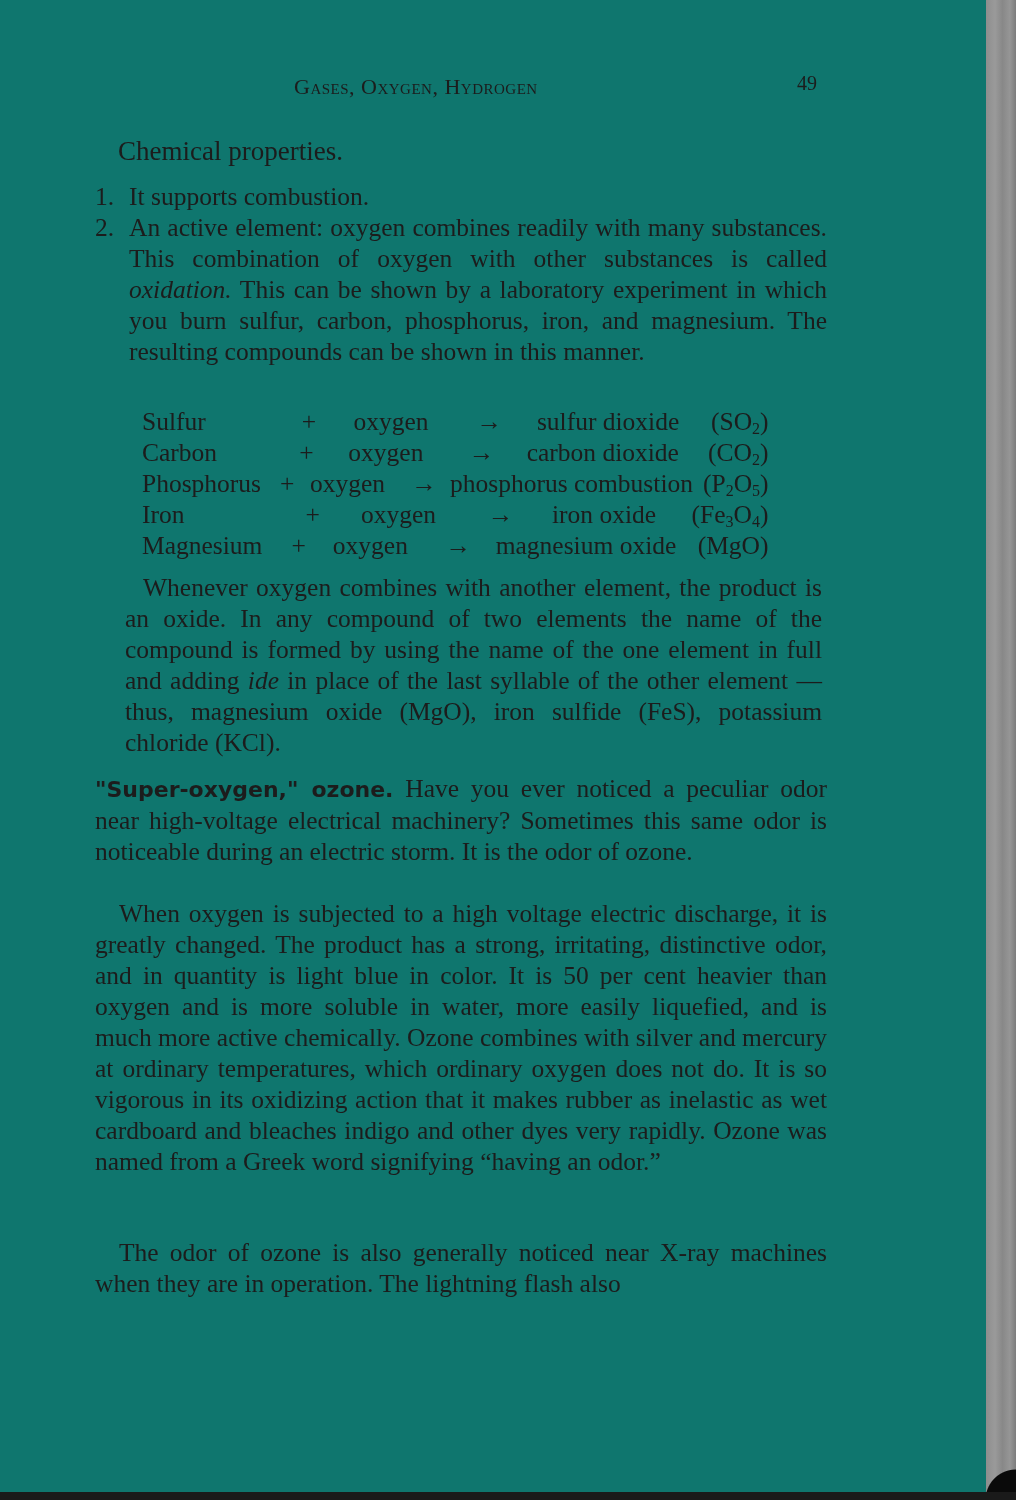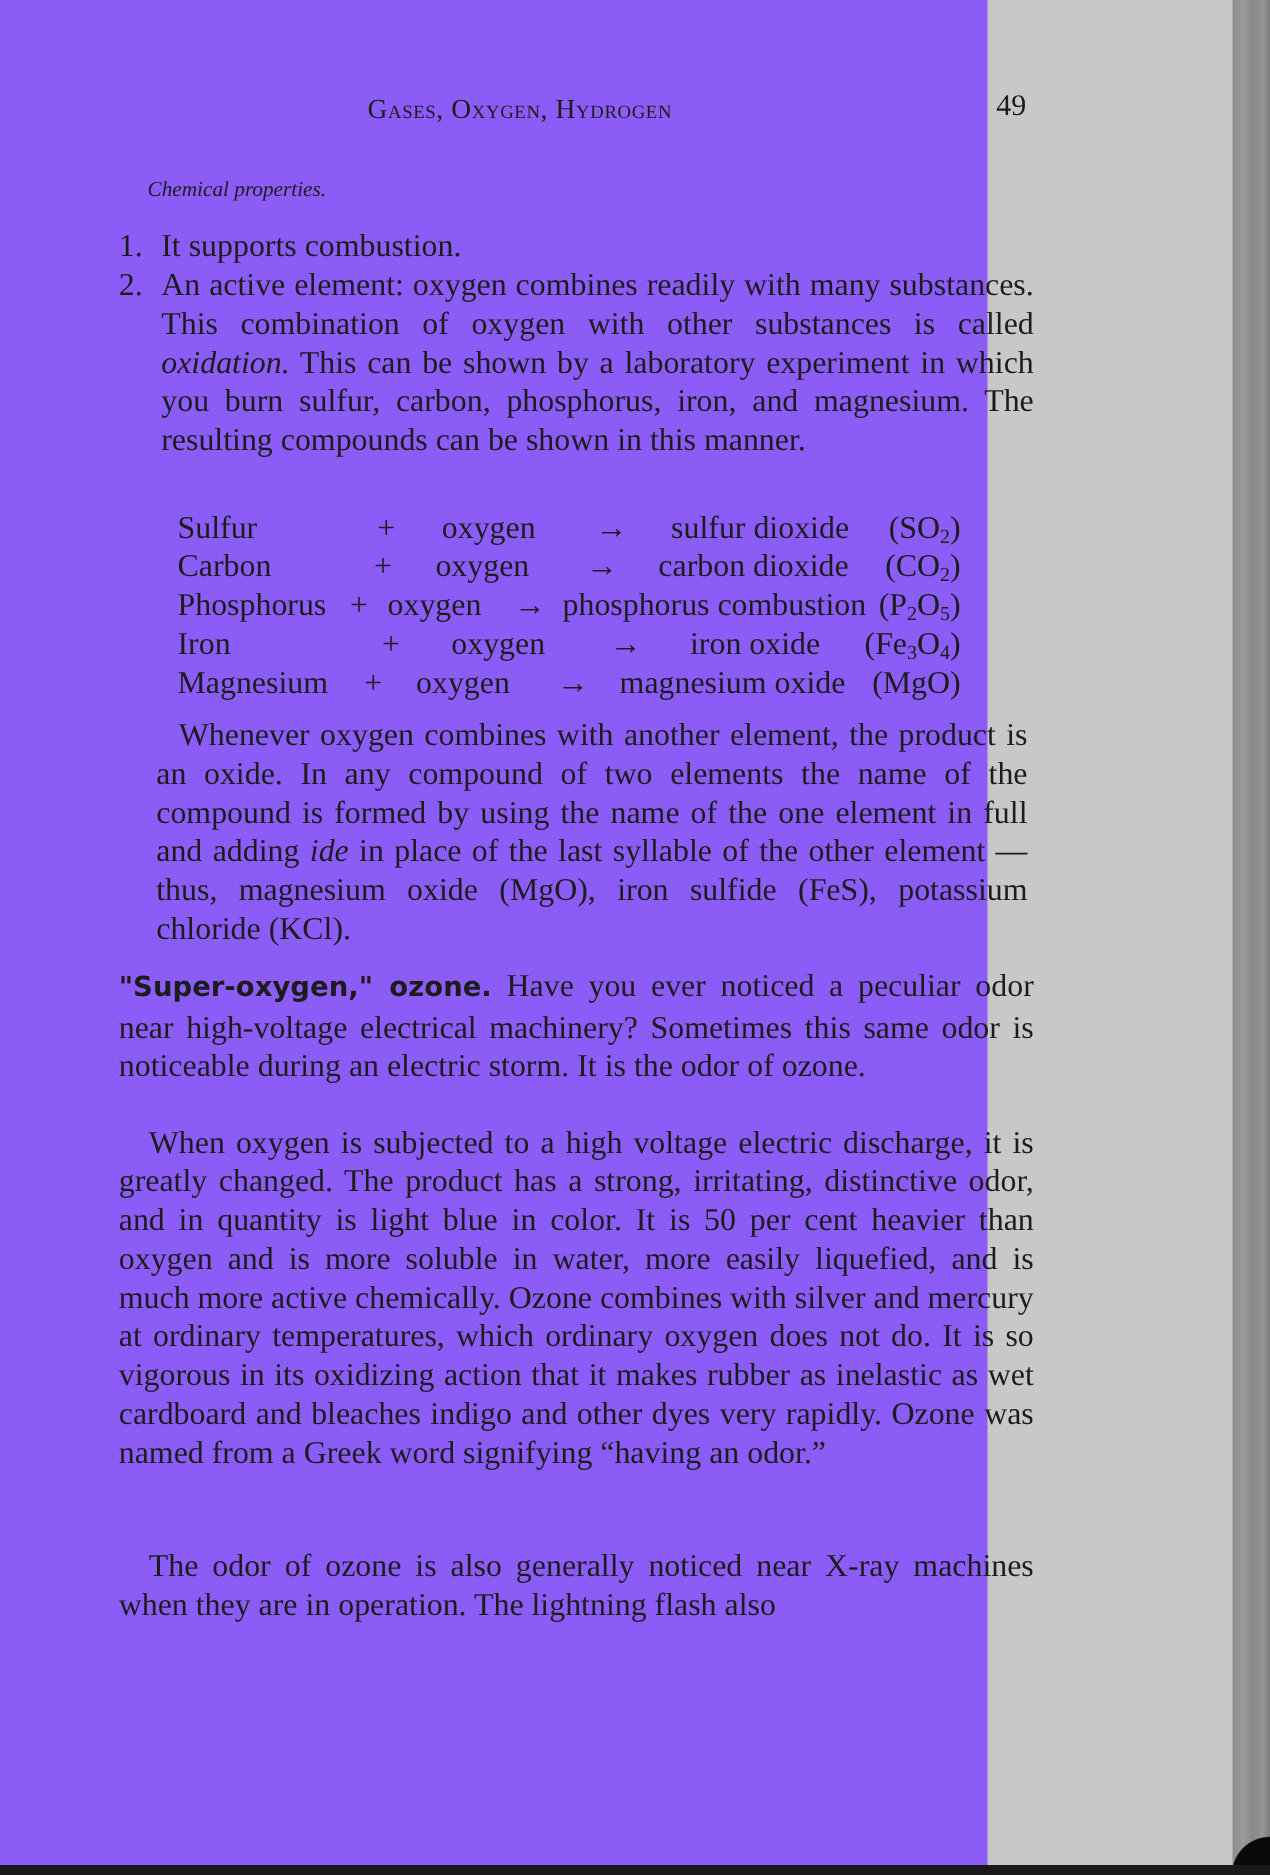--- a/index.html
+++ b/index.html
@@ -5,22 +5,22 @@
   html, body { margin: 0; padding: 0; }
   body {
     width: 1016px; height: 1500px; overflow: hidden;
     background: #c8c8c8;
     font-family: "DejaVu Serif", "Liberation Serif", serif;
     color: #1c1c1c;
     position: relative;
   }
   .page {
     position: absolute; left: 0; top: 0;
-    width: 790px; height: 1492px;
-    background: #8b5cf6;
+    width: 986px; height: 1492px;
+    background: #0f766e;
   }
   .page-edge {
     position: absolute; left: 986px; top: 0;
     width: 30px; height: 1500px;
     background: linear-gradient(90deg, #8e8e8e 0%, #9a9a9a 30%, #888 55%, #969696 80%, #7c7c7c 100%);
   }
   .page-edge-corner {
     position: absolute; right: 0; bottom: 0; width: 30px; height: 40px;
     background: radial-gradient(circle at 100% 100%, #0a0a0a 60%, transparent 62%);
   }
@@ -33,25 +33,25 @@
     line-height: 31px;
   }
   .running-head {
     position: absolute; top: 74px; left: 294px;
     font-size: 22px; letter-spacing: 0.5px;
     font-variant: small-caps;
     font-family: "Liberation Serif", serif;
   }
   .page-number {
     position: absolute; top: 72px; left: 797px;
-    font-size: 24px; font-family: "Liberation Serif", serif;
+    font-size: 20px; font-family: "Liberation Serif", serif;
   }
   .subhead {
     position: absolute; top: 136px; left: 118px;
-    font-style: italic; font-size: 17px;
+    font-size: 27px;
   }
   .block { position: absolute; left: 95px; width: 732px; }
   .list-item { position: relative; padding-left: 34px; text-align: justify; text-align-last: left; }
   .list-num { position: absolute; left: 0; top: 0; }
   .j { text-align: justify; }
   .reactions { position: absolute; left: 142px; top: 406px; }
   .reaction { display: flex; height: 31px; justify-content: space-between; }
   .r-elem { width: 138px; }
   .r-plus { width: 30px; }
   .r-oxy { width: 88px; }

